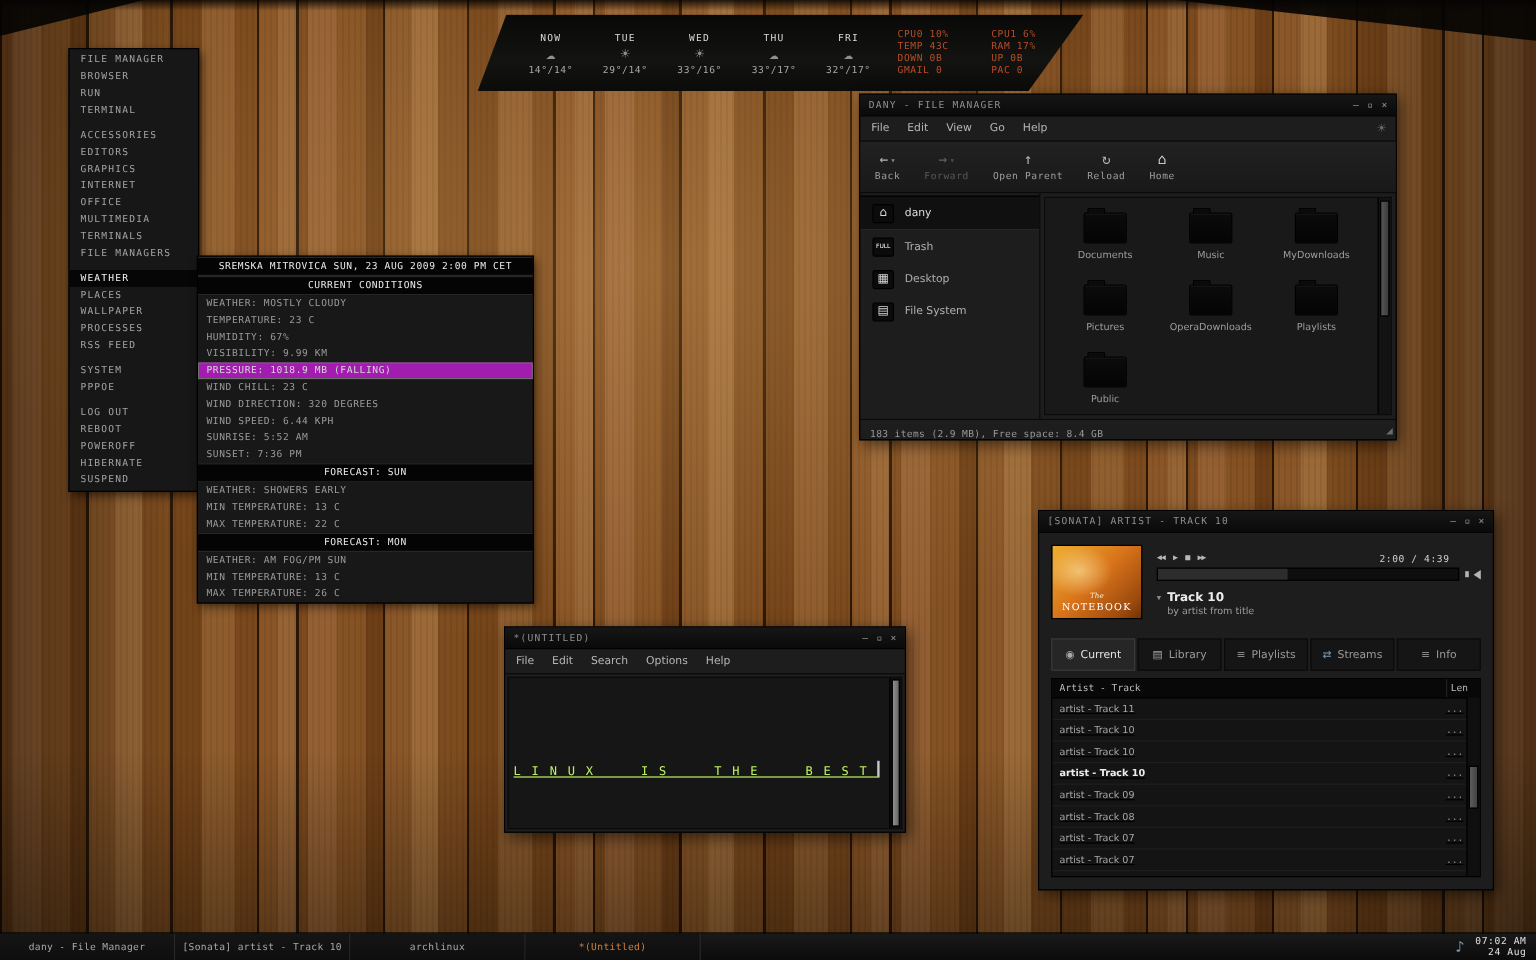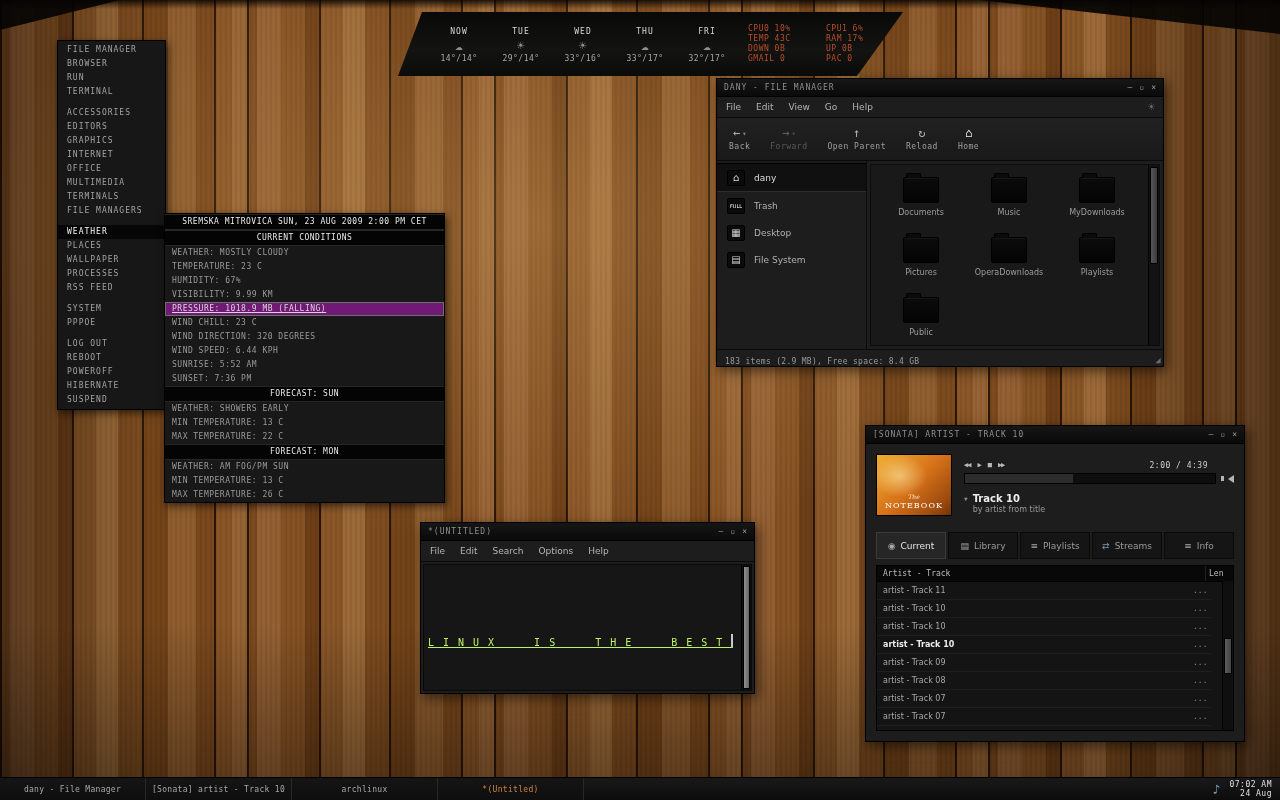--- a/index.html
+++ b/index.html
@@ -49,21 +49,21 @@
   .root-menu{position:absolute;left:57px;top:40px;width:107px;background:#171717;border:1px solid #000;
     padding:2px 0;box-shadow:2px 3px 8px rgba(0,0,0,.6);}
   .menu-item{height:14px;line-height:14px;padding:0 9px;font-size:8px;letter-spacing:1px;color:#a3a3a3;white-space:nowrap;}
   .menu-item.selected{background:#060606;color:#f2f2f2;}
   .menu-item.sep{height:7px;pointer-events:none;}
   .weather-menu{position:absolute;left:164px;top:213px;width:279px;background:#181818;border:1px solid #000;
     box-shadow:2px 3px 8px rgba(0,0,0,.6);}
   .wm-header{height:14px;line-height:14px;background:#040404;color:#eaeaea;text-align:center;
     font-size:8px;letter-spacing:.5px;border-top:1px solid #262626;border-bottom:1px solid #262626;white-space:nowrap;overflow:hidden;}
   .wm-row{height:14px;line-height:14px;padding:0 7px;font-size:8px;letter-spacing:.5px;color:#9a9a9a;white-space:nowrap;}
-  .wm-row.hl{background:#701a75;box-shadow:inset 0 0 0 1px #6e6e6e;color:#d6d6d6;text-decoration:underline;}
+  .wm-row.hl{background:#a21caf;box-shadow:inset 0 0 0 1px #6e6e6e;color:#d6d6d6;}
 
   
   .window{position:absolute;background:#1d1d1d;border:1px solid #000;box-shadow:3px 4px 12px rgba(0,0,0,.55);
     display:flex;flex-direction:column;box-sizing:border-box;}
   .titlebar{height:17px;min-height:17px;background:linear-gradient(#161616,#0a0a0a);display:flex;align-items:center;
     padding:0 7px;border-bottom:1px solid #000;}
   .title{font-size:8px;letter-spacing:1px;color:#8f8f8f;flex:1;white-space:nowrap;overflow:hidden;}
   .win-btns{display:flex;gap:7px;}
   .win-btn{font-size:8px;line-height:8px;color:#9a9a9a;text-align:center;}
   .menubar{height:20px;min-height:20px;display:flex;align-items:center;gap:15px;padding:0 9px;
@@ -144,21 +144,21 @@
     border:1px solid #0a0a0a;color:#9a9a9a;font-size:9px;font-family:"DejaVu Sans",sans-serif;}
   .ptab.selected{background:#262626;border-color:#3a3a3a;color:#e4e4e4;}
   .tico{font-size:9px;color:#a8a8a8;}
   .ptab.blue .tico{color:#7a9ab5;}
   .pl-list{flex:1;margin:6px 10px 10px;border:1px solid #000;background:#141414;display:flex;
     flex-direction:column;position:relative;min-height:0;}
   .pl-header{height:15px;min-height:15px;display:flex;background:#080808;border-bottom:1px solid #000;}
   .ph-track{flex:1;font-size:8px;color:#bdbdbd;line-height:15px;padding:0 6px;border-right:1px solid #222;}
   .ph-len{width:14px;font-size:8px;color:#bdbdbd;line-height:15px;padding-left:3px;overflow:hidden;
     white-space:nowrap;margin-right:10px;}
-  .pl-rows{flex:1;overflow:hidden;padding-right:22px;}
+  .pl-rows{flex:1;overflow:hidden;padding-right:10px;text-decoration:underline;}
   .prow{height:17px;display:flex;align-items:center;border-bottom:1px solid #1e1e1e;}
   .pr-title{flex:1;padding:0 6px;font-size:8px;color:#a8a8a8;font-family:"DejaVu Sans",sans-serif;white-space:nowrap;}
   .prow.current .pr-title{color:#ececec;font-weight:bold;}
   .pr-len{width:18px;font-size:8px;color:#8a8a8a;}
   .pl-scroll{position:absolute;right:0;top:15px;bottom:0;width:10px;background:#0f0f0f;border-left:1px solid #000;}
   .pl-thumb{position:absolute;left:1px;right:1px;top:38%;height:34px;background:linear-gradient(90deg,#5c5c5c,#424242);
     border:1px solid #000;}
 
   
   .taskbar{position:absolute;left:0;right:0;bottom:0;height:22px;background:linear-gradient(#191919,#0c0c0c);

